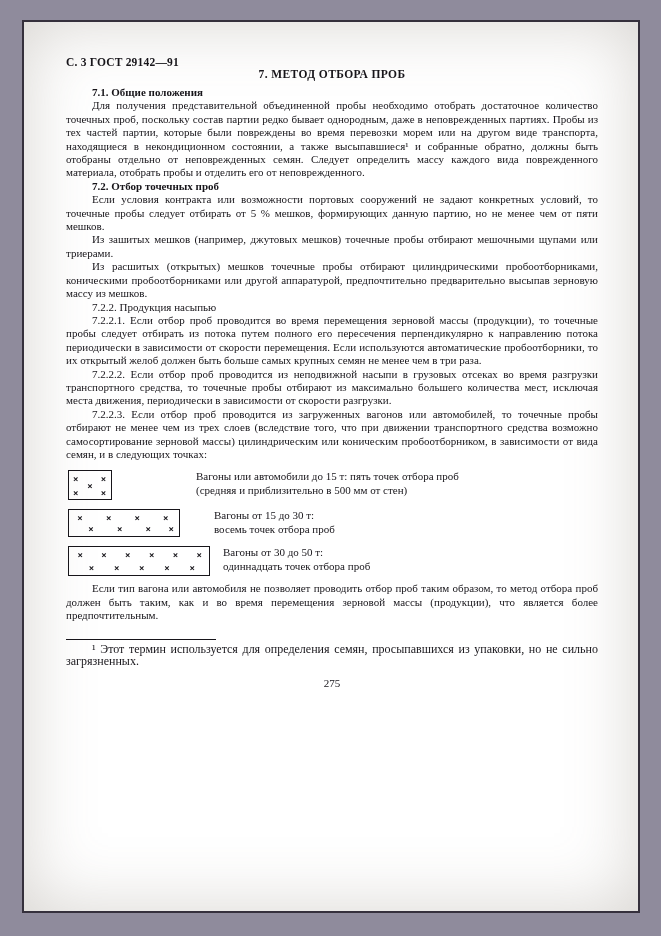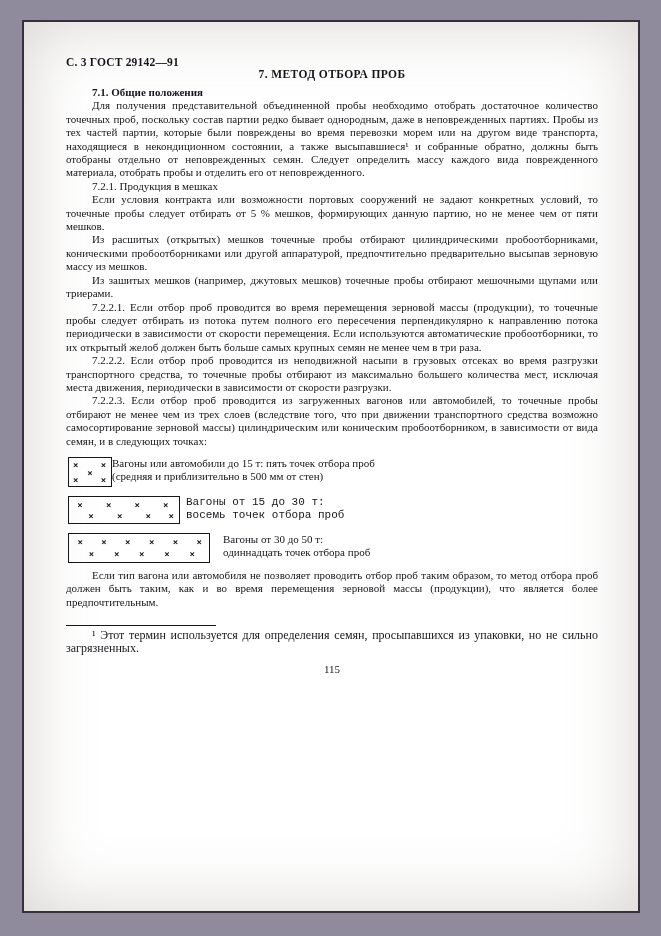--- a/index.html
+++ b/index.html
@@ -39,22 +39,22 @@
   }
   .box1 { width:44px;  height:30px; }
   .box2 { width:112px; height:28px; }
   .box3 { width:142px; height:30px; }
   .mark {
     position:absolute; transform:translate(-50%,-50%);
     font-size:9px; font-weight:bold; line-height:1; color:#17151a;
     font-family:"DejaVu Sans Mono",monospace;
   }
   .dlabel { font-size:11px; line-height:13.4px; text-align:left; }
-  .gap1 { }
-  .gap2 { margin-left:6px;font-family:Liberation Mono, monospace; }
+  .gap1 { margin-left:84px; }
+  .gap2 { margin-left:34px; }
   .gap3 { margin-left:13px; }
 
   .footnote-sep {
     width:150px; border-top:1px solid #17151a;
     margin-top:16px;
   }
   .footnote {
     font-size:12px; line-height:12.5px;
     text-align:justify; text-indent:26px; margin-top:3px;
   }
@@ -66,28 +66,29 @@
 <div class="page">
 
   <div class="doc-header">С. 3 ГОСТ 29142—91</div>
 
   <div class="doc-title">7. МЕТОД ОТБОРА ПРОБ</div>
 
   <div class="line-heading h-bold mt-sm" style="text-indent:26px;">7.1. Общие положения</div>
 
   <p>Для получения представительной объединенной пробы необходимо отобрать достаточное количество точечных проб, поскольку состав партии редко бывает однородным, даже в неповрежденных партиях. Пробы из тех частей партии, которые были повреждены во время перевозки морем или на другом виде транспорта, находящиеся в некондиционном состоянии, а также высыпавшиеся¹ и собранные обратно, должны быть отобраны отдельно от неповрежденных семян. Следует определить массу каждого вида поврежденного материала, отобрать пробы и отделить его от неповрежденного.</p>
 
+  <div class="line-heading h-bold" style="text-indent:26px;">7.2. Отбор точечных проб</div>
 
 
-  <div class="line-heading" style="text-indent:26px;">7.2.1. Продукция в мешках</div>
 
   <p>Если условия контракта или возможности портовых сооружений не задают конкретных условий, то точечные пробы следует отбирать от 5 % мешков, формирующих данную партию, но не менее чем от пяти мешков.</p>
+  <p>Из зашитых мешков (например, джутовых мешков) точечные пробы отбирают мешочными щупами или триерами.</p>
   <p>Из расшитых (открытых) мешков точечные пробы отбирают цилиндрическими пробоотборниками, коническими пробоотборниками или другой аппаратурой, предпочтительно предварительно высыпав зерновую массу из мешков.</p>
-  <p>Из зашитых мешков (например, джутовых мешков) точечные пробы отбирают мешочными щупами или триерами.</p>
 
+  <div class="line-heading" style="text-indent:26px;">7.2.2. Продукция насыпью</div>
 
   <p>7.2.2.1. Если отбор проб проводится во время перемещения зерновой массы (продукции), то точечные пробы следует отбирать из потока путем полного его пересечения перпендикулярно к направлению потока периодически в зависимости от скорости перемещения. Если используются автоматические пробоотборники, то их открытый желоб должен быть больше самых крупных семян не менее чем в три раза.</p>
   <p>7.2.2.2. Если отбор проб проводится из неподвижной насыпи в грузовых отсеках во время разгрузки транспортного средства, то точечные пробы отбирают из максимально большего количества мест, исключая места движения, периодически в зависимости от скорости разгрузки.</p>
   <p>7.2.2.3. Если отбор проб проводится из загруженных вагонов или автомобилей, то точечные пробы отбирают не менее чем из трех слоев (вследствие того, что при движении транспортного средства возможно самосортирование зерновой массы) цилиндрическим или коническим пробоотборником, в зависимости от вида семян, и в следующих точках:</p>
 
   <div class="diagram-row">
     <div class="dbox box1">
         <span class="mark" style="left: 16%; top: 26%;">×</span>
         <span class="mark" style="left: 82%; top: 26%;">×</span>
         <span class="mark" style="left: 50%; top: 52%;">×</span>
@@ -135,15 +136,15 @@
       <div>Вагоны от 30 до 50 т:</div>
       <div>одиннадцать точек отбора проб</div>
     </div>
   </div>
 
   <p class="mt-sm">Если тип вагона или автомобиля не позволяет проводить отбор проб таким образом, то метод отбора проб должен быть таким, как и во время перемещения зерновой массы (продукции), что является более предпочтительным.</p>
 
   <div class="footnote-sep"></div>
   <div class="footnote">¹ Этот термин используется для определения семян, просыпавшихся из упаковки, но не сильно загрязненных.</div>
 
-  <div class="page-number">115</div>
+  <div class="page-number">275</div>
 
 </div>
 
 </body></html>

